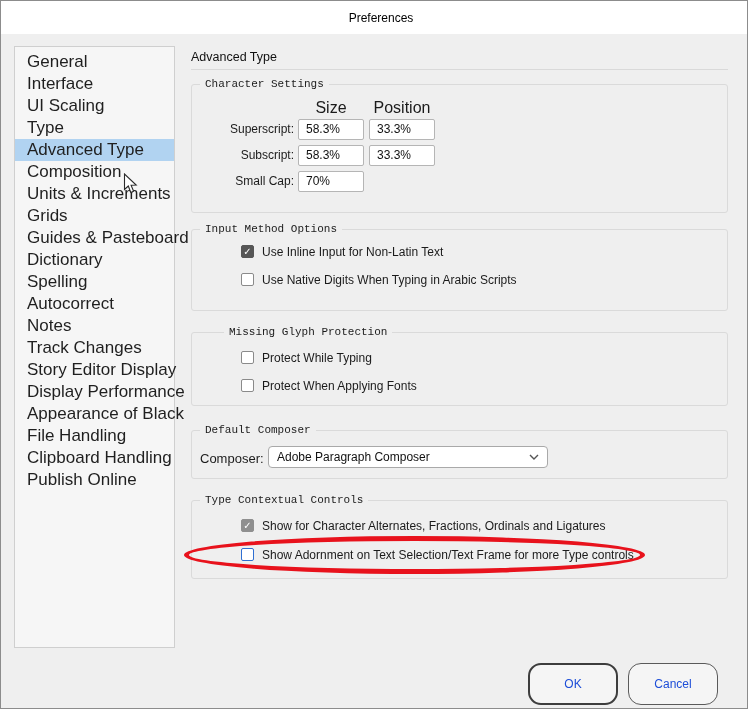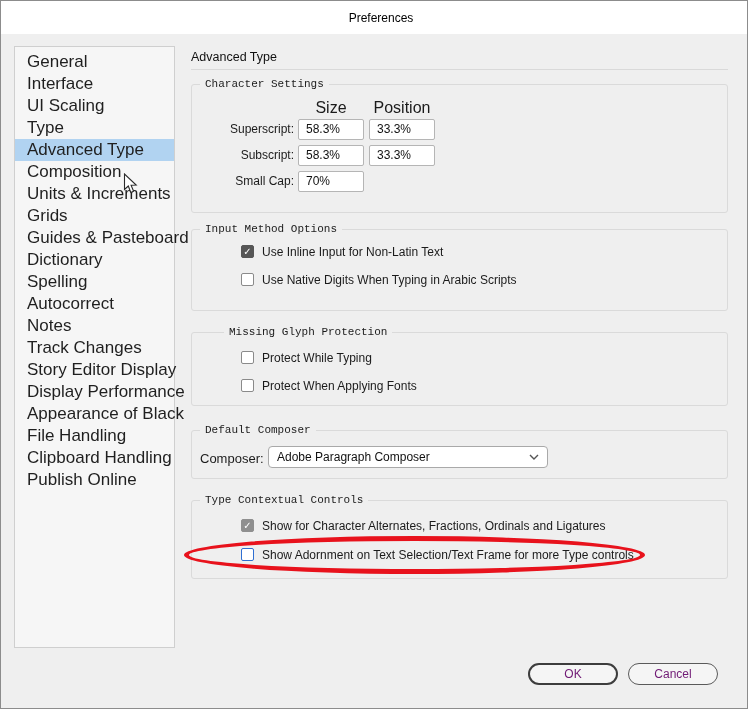--- a/index.html
+++ b/index.html
@@ -71,22 +71,22 @@
   .dropdown .chev { margin-left:auto; display:flex; }
 
   
   .annotation {
     position:absolute; left:183px; top:535px; width:461px; height:38px;
     border:5px solid #e8121c; border-radius:50%; pointer-events:none;
   }
 
   
   .btn {
-    position:absolute; width:90px; height:22px; border-radius:13px;
-    background:#f5f5f5; font-size:12px; color:#701a75;
+    position:absolute; width:90px; height:42px; border-radius:13px;
+    background:#f5f5f5; font-size:12px; color:#1d4ed8;
     display:flex; align-items:center; justify-content:center;
     font-family:"Liberation Sans", sans-serif; cursor:default;
   }
   .btn-ok { left:527px; top:662px; border:2px solid #3d3d3d; }
   .btn-cancel { left:627px; top:662px; border:1px solid #5a5a5a; }
 
   .cursor { position:absolute; left:122px; top:172px; pointer-events:none; }
 </style>
 </head>
 <body>

